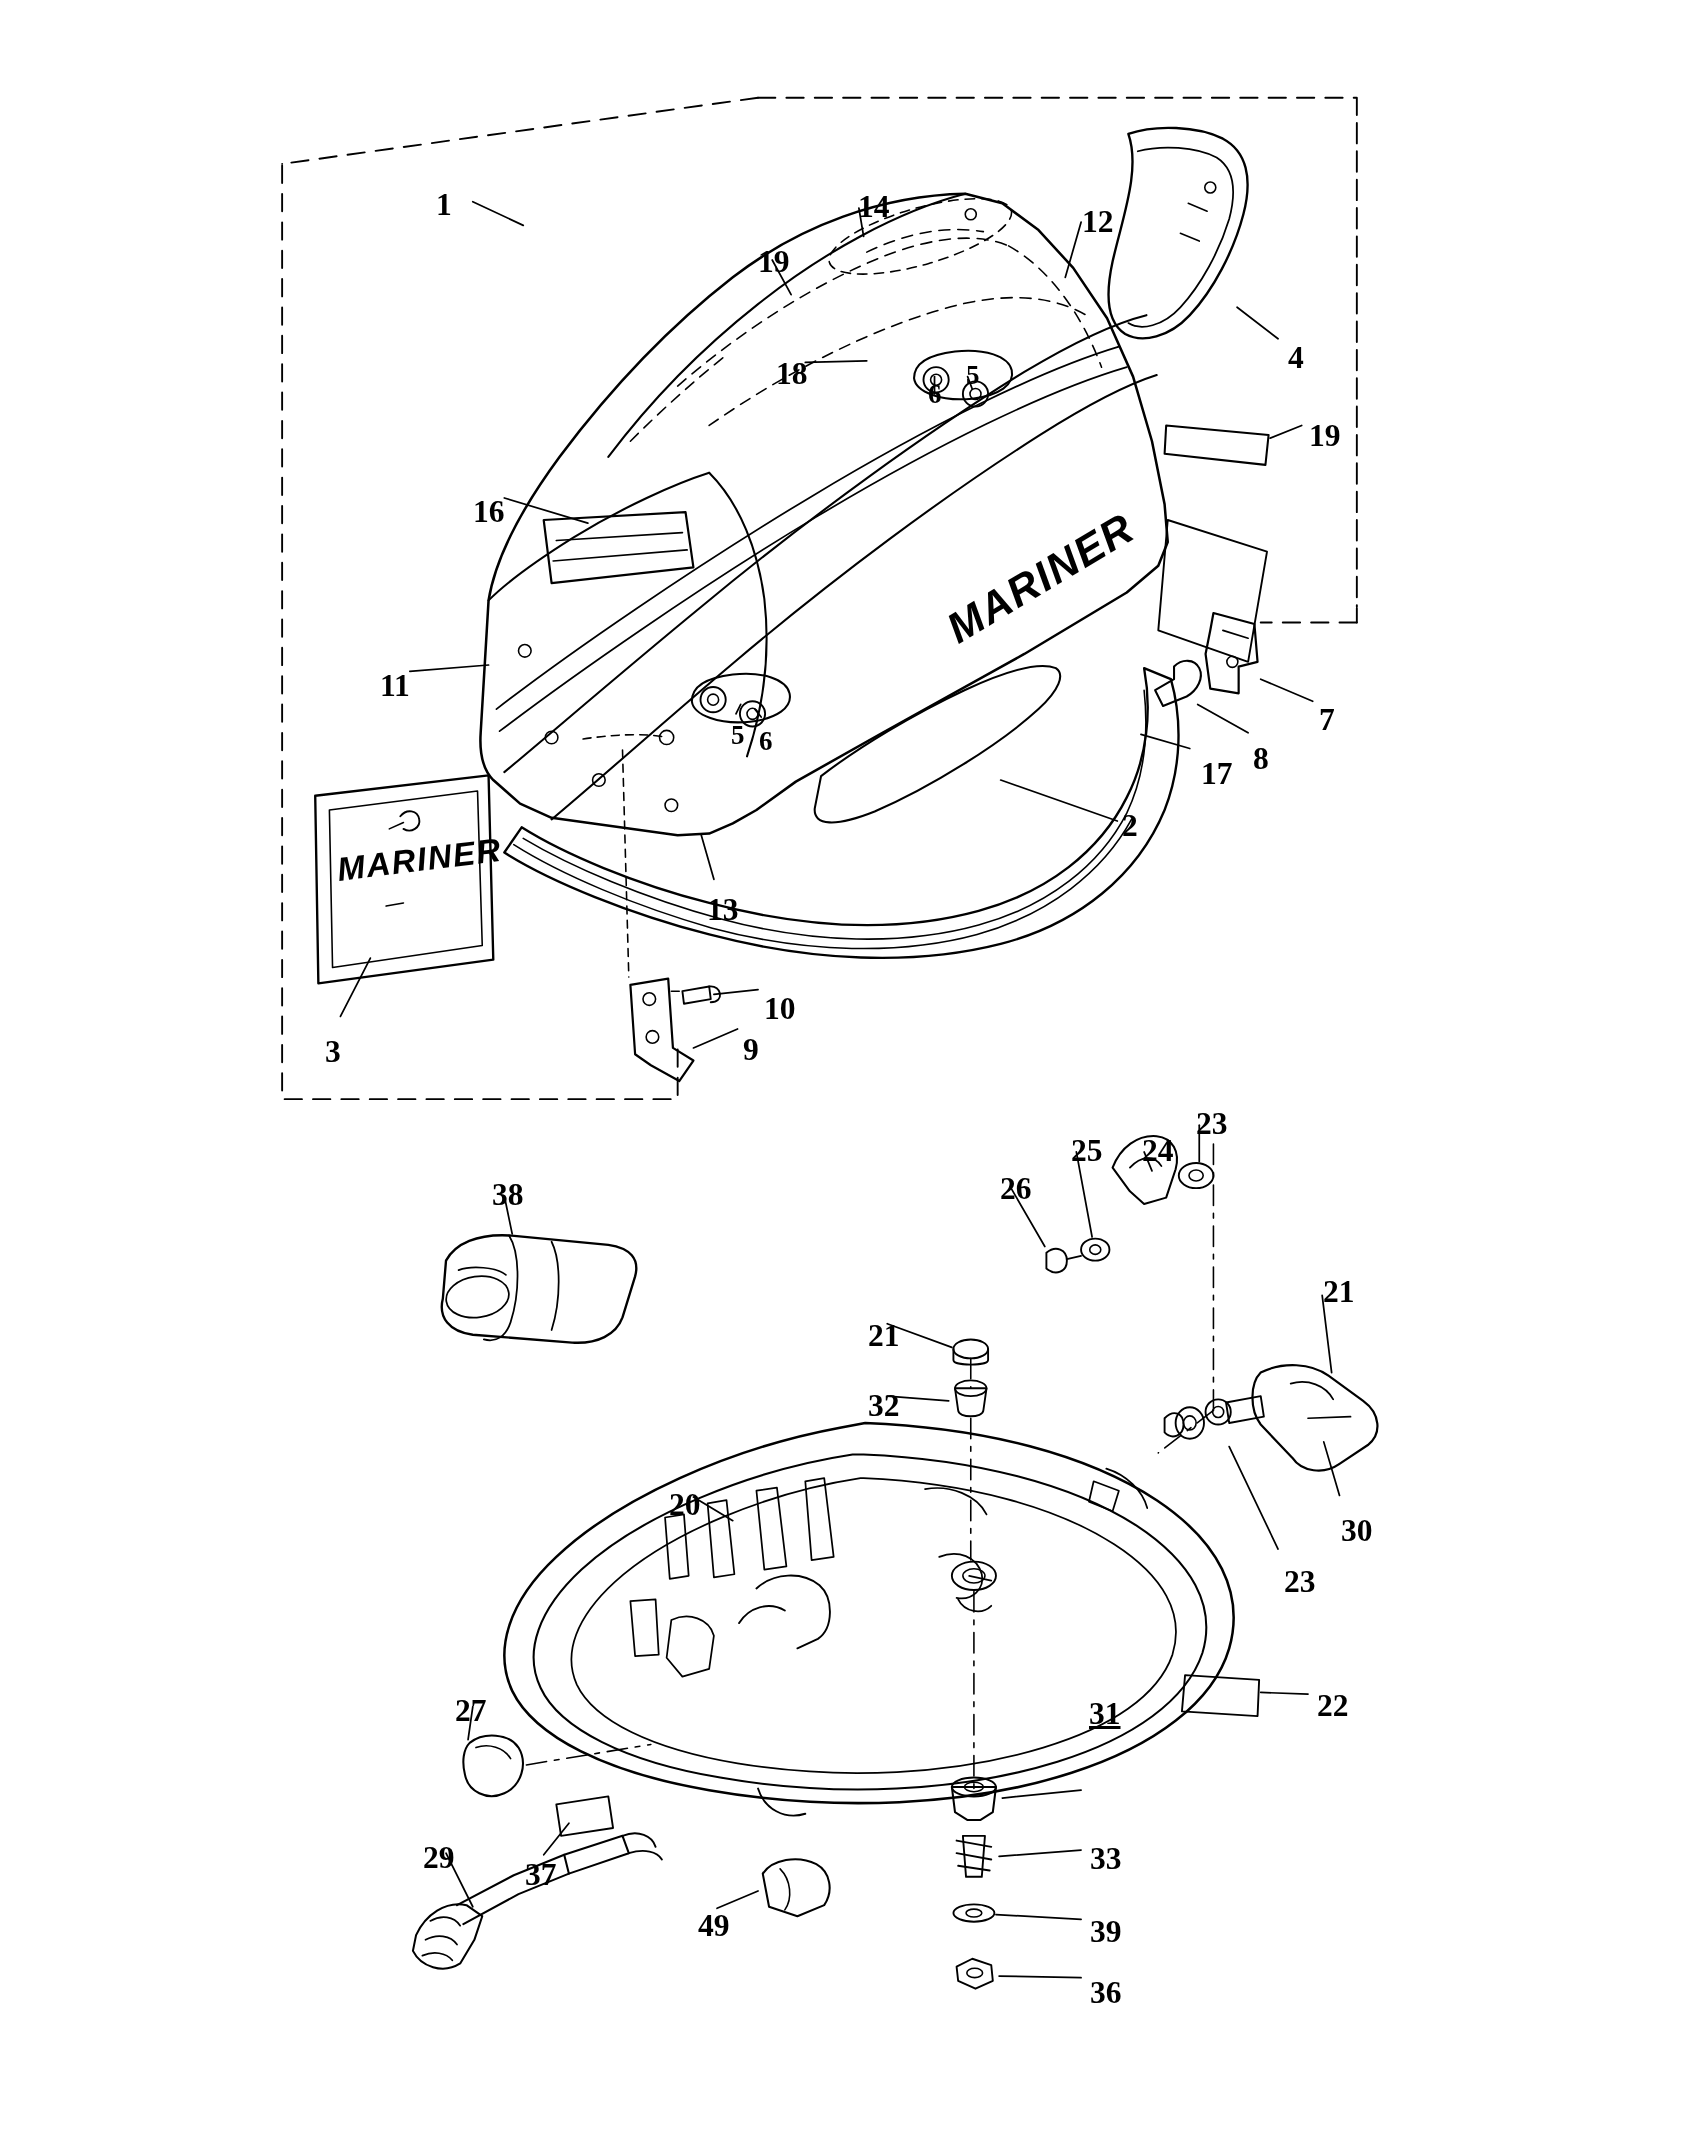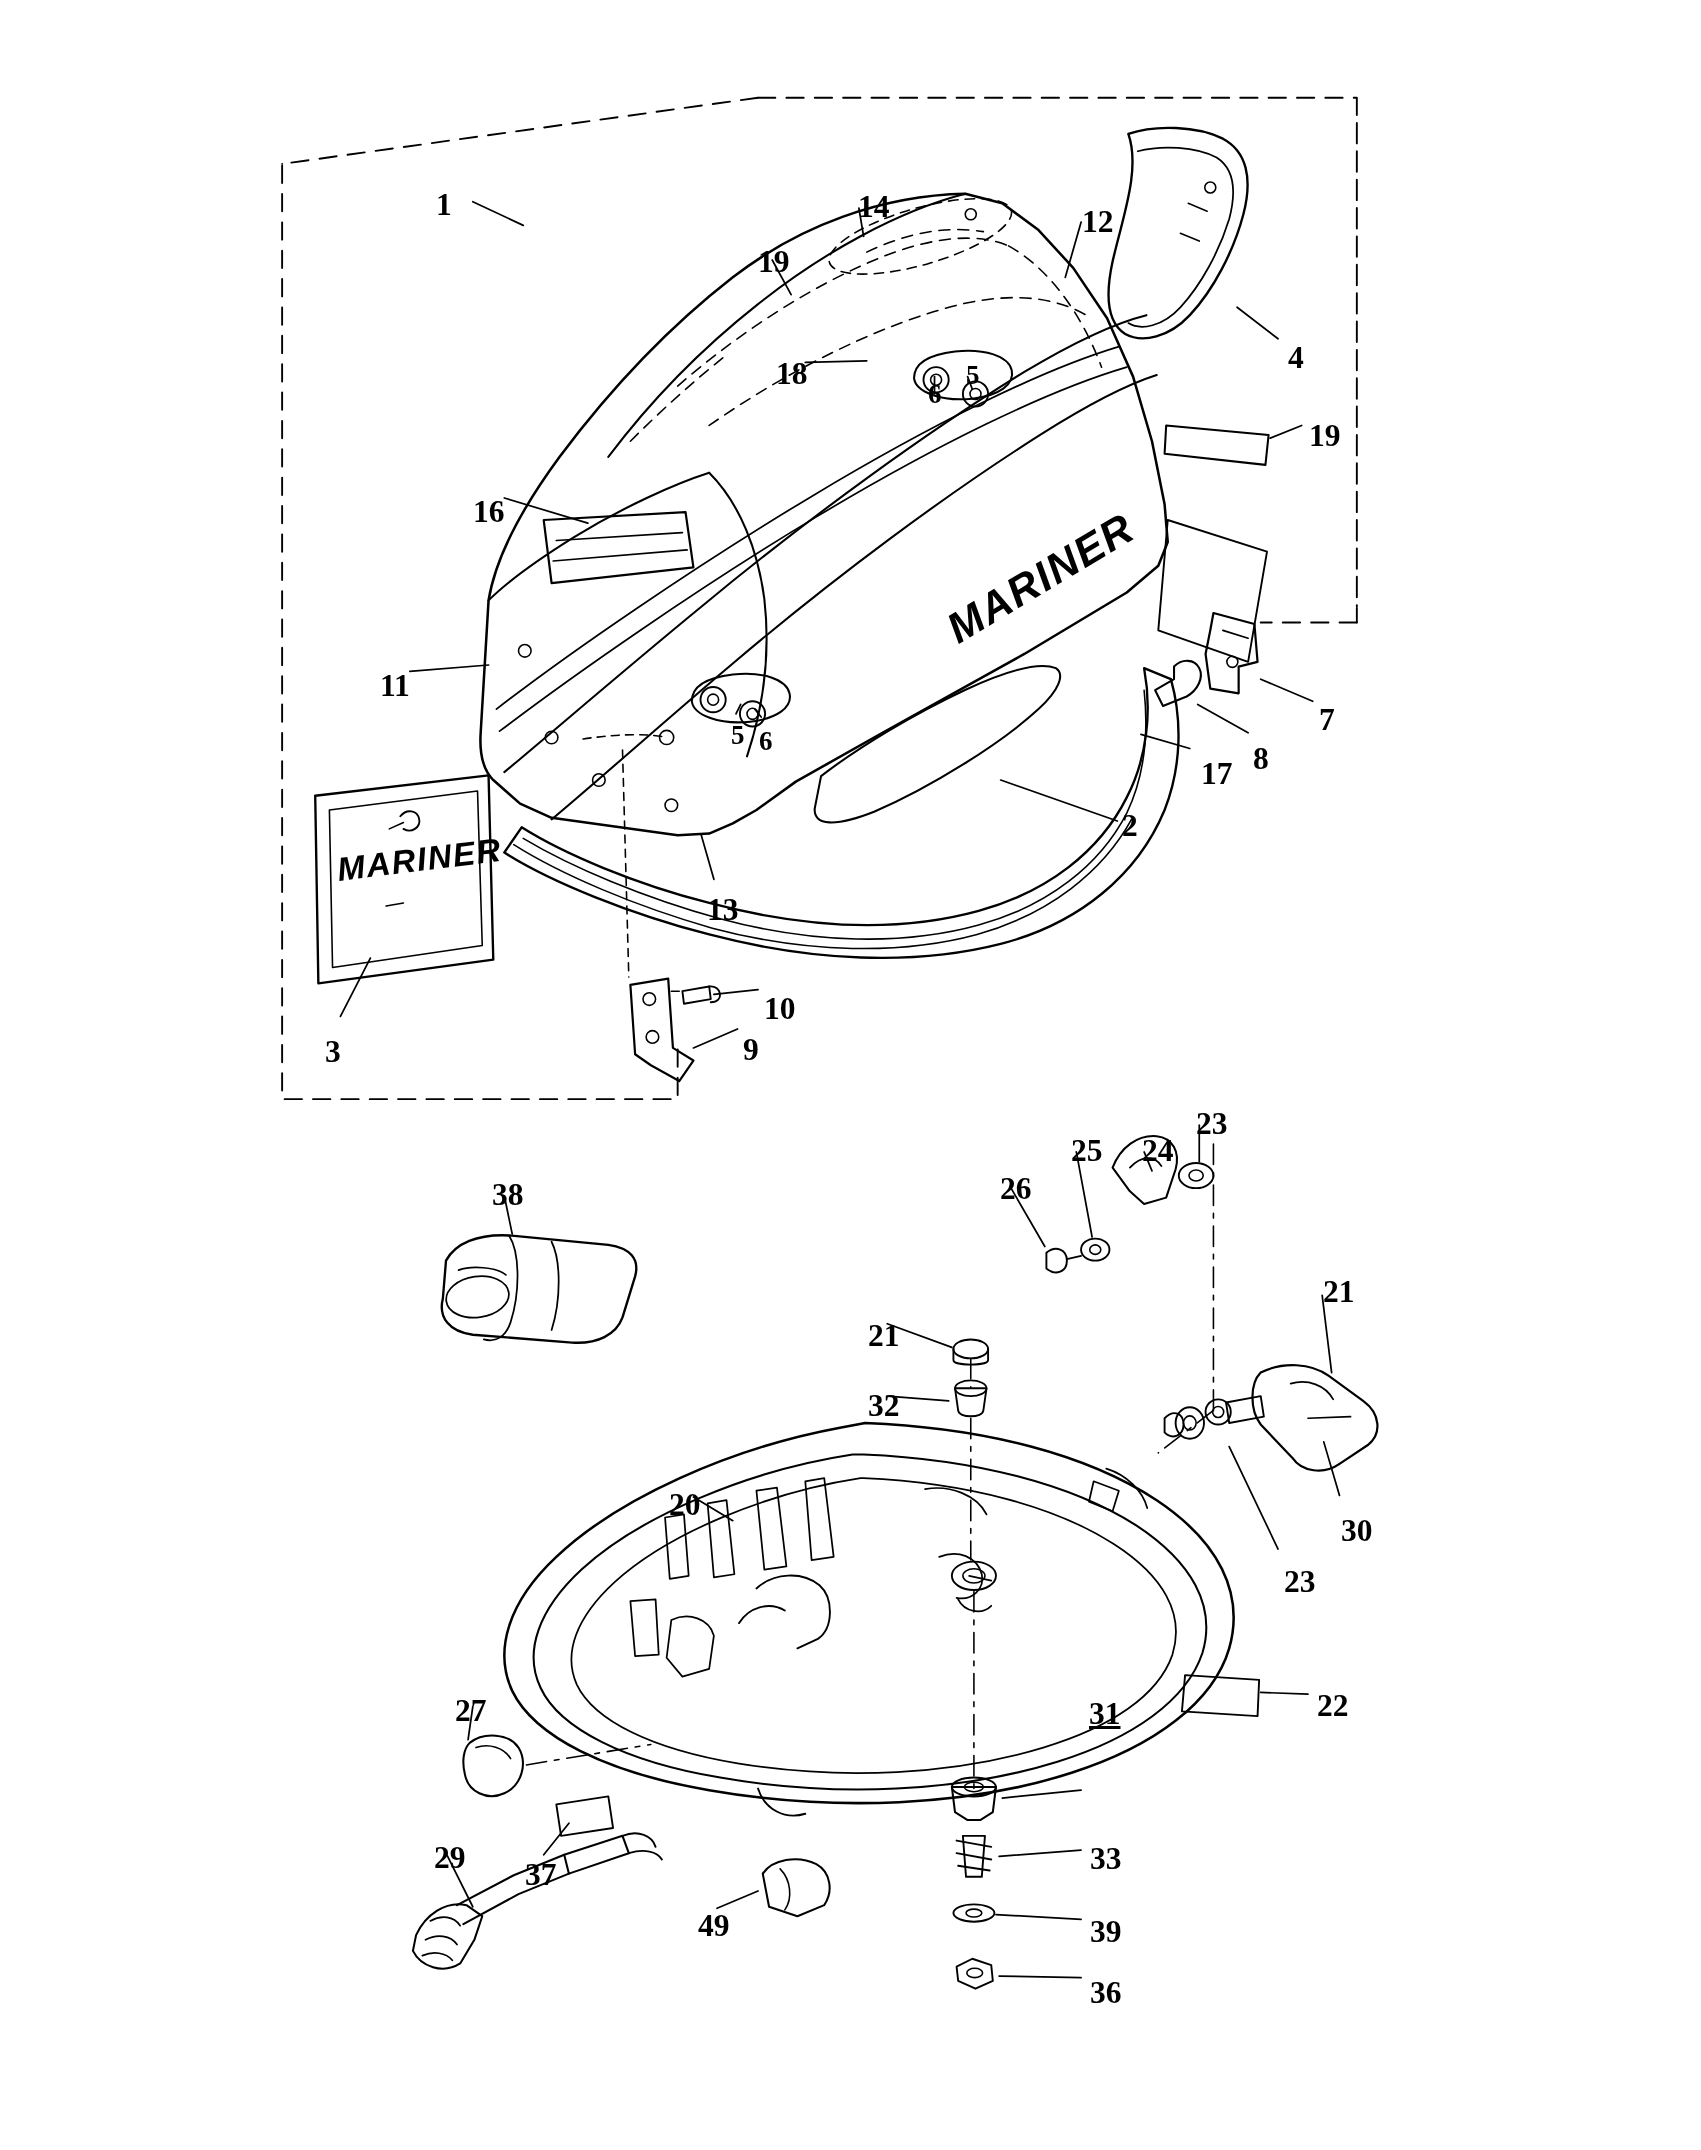--- a/index.html
+++ b/index.html
@@ -440,21 +440,21 @@
   <div class="callout" style="left:669px;top:1489px;">20</div>
   <div class="callout" style="left:1323px;top:1276px;">21</div>
   <div class="callout" style="left:1317px;top:1690px;">22</div>
   <div class="callout" style="left:1196px;top:1108px;">23</div>
   <div class="callout" style="left:1284px;top:1566px;">23</div>
   <div class="callout" style="left:1142px;top:1135px;">24</div>
   <div class="callout" style="left:1071px;top:1135px;">25</div>
   <div class="callout" style="left:1000px;top:1173px;">26</div>
   <div class="callout" style="left:455px;top:1695px;">27</div>
   <div class="callout" style="left:698px;top:1910px;">49</div>
-  <div class="callout" style="left:434px;top:1842px;">29</div>
+  <div class="callout" style="left:423px;top:1842px;">29</div>
   <div class="callout" style="left:1341px;top:1515px;">30</div>
   <div class="callout" style="left:1089px;top:1698px;text-decoration:underline;">31</div>
   <div class="callout" style="left:868px;top:1390px;">32</div>
   <div class="callout" style="left:1090px;top:1843px;">33</div>
   <div class="callout" style="left:868px;top:1320px;">21</div>
   <div class="callout" style="left:1090px;top:1916px;">39</div>
   <div class="callout" style="left:1090px;top:1977px;">36</div>
   <div class="callout" style="left:525px;top:1859px;">37</div>
   <div class="callout" style="left:492px;top:1179px;">38</div>
 

